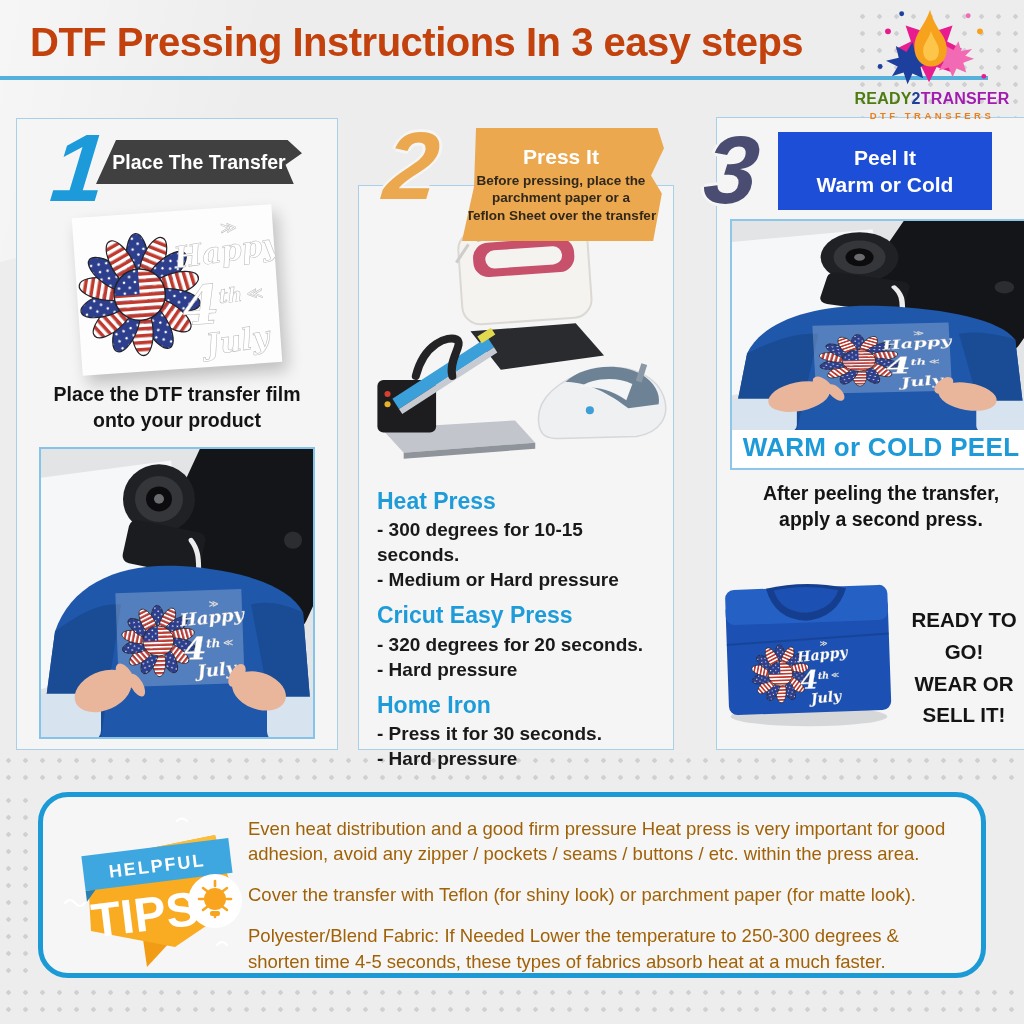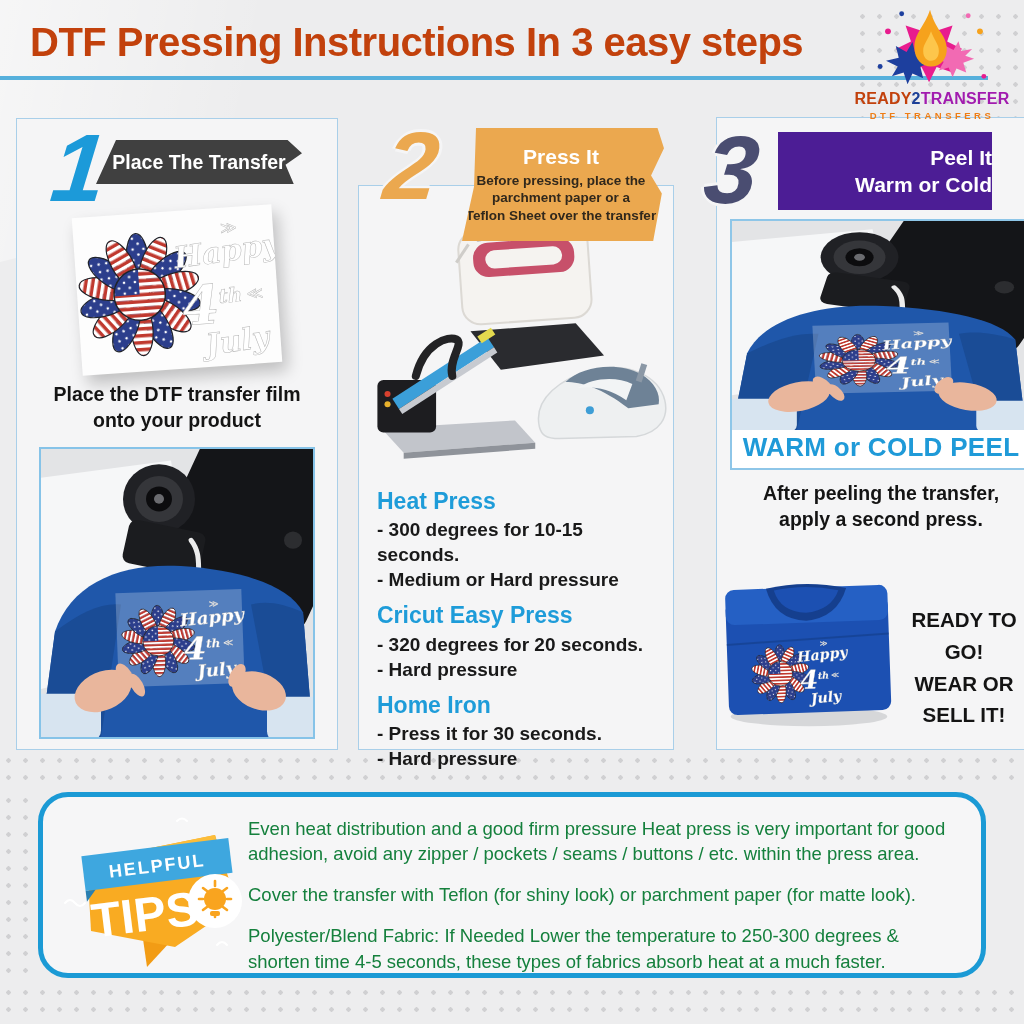--- a/index.html
+++ b/index.html
@@ -10,51 +10,51 @@
   .dots{position:absolute;background-image:radial-gradient(circle,#c6c6c8 2px,transparent 2.4px);
         background-size:17px 17px;opacity:.75;z-index:0;}
   .stripe{position:absolute;z-index:0;background:linear-gradient(115deg,rgba(255,255,255,.8),rgba(255,255,255,0) 60%);
           transform:rotate(-14deg);}
   
   .title{position:absolute;left:30px;top:20px;font-size:40px;font-weight:800;color:#c2410c;
          letter-spacing:-.5px;z-index:2;}
   .underline{position:absolute;left:0;top:76px;width:988px;height:4px;background:#56b0dc;z-index:2;}
   .logo{position:absolute;right:8px;top:2px;width:168px;text-align:center;z-index:2;}
   .brand{font-size:16px;font-weight:800;letter-spacing:.2px;margin-top:-6px;}
-  .brand .r{color:#c2410c;} .brand .n{color:#1c3f97;} .brand .t{color:#a21caf;}
+  .brand .r{color:#4d7c0f;} .brand .n{color:#1c3f97;} .brand .t{color:#a21caf;}
   .tagline{font-size:9.5px;font-weight:700;letter-spacing:3.5px;color:#ee7d15;margin-top:2px;}
   
   .panel{position:absolute;background:#f5f5f6;border:1px solid #a9cfe9;z-index:1;}
   .num{position:absolute;z-index:4;font-size:96px;line-height:1;font-weight:800;font-style:italic;
        transform:skewX(-6deg);
        text-shadow:-3px 0 0 #f5f5f6,3px 0 0 #f5f5f6,0 -3px 0 #f5f5f6,0 3px 0 #f5f5f6;}
   .banner{position:absolute;z-index:3;color:#fff;display:flex;flex-direction:column;
           align-items:center;justify-content:center;text-align:center;}
   .banner1{background:#404040;clip-path:polygon(20px 0,93% 0,100% 30%,92% 56%,96% 100%,0 100%);}
   .banner2{background:#eba84f;clip-path:polygon(28px 0,97% 0,100% 18%,94% 42%,99% 58%,95% 100%,14px 100%,26px 52%);}
-  .banner3{background:#4c1d95;align-items:flex-end;}
+  .banner3{background:#1d4ed8;}
   .banner-title{font-size:21px;font-weight:800;}
   .banner-note{font-size:13.5px;font-weight:700;color:#31281c;line-height:1.3;margin-top:3px;text-align:center;}
   .film{position:absolute;background:#fdfdfd;box-shadow:5px 9px 16px rgba(0,0,0,.22);transform:rotate(-4deg);}
   .caption{position:absolute;left:0;right:0;text-align:center;font-size:19.5px;font-weight:700;
            color:#141414;line-height:1.35;}
   .photo-frame{position:absolute;border:2px solid #86c3e8;background:#fff;overflow:hidden;}
   .peel-frame{position:absolute;border:2px solid #8ec6e8;background:#fff;display:flex;
               flex-direction:column;overflow:hidden;}
   .peel-label{height:34px;display:flex;align-items:center;justify-content:center;
               font-size:26px;font-weight:800;color:#1f9ad8;letter-spacing:.3px;}
   .method-name{font-size:23px;font-weight:800;color:#1e9cd9;line-height:1.05;margin:0 0 4px 0;}
   .method-line{font-size:19px;font-weight:700;color:#191919;line-height:1.32;}
   .method{margin-bottom:11px;}
   .ready-text{position:absolute;text-align:center;font-size:20.5px;font-weight:800;
               color:#141414;line-height:1.55;}
   
   .tips-box{position:absolute;left:38px;top:792px;width:948px;height:186px;background:#f6f6f7;
             border:5px solid #1b9ad5;border-radius:30px;z-index:2;box-sizing:border-box;}
-  .tips-text{position:absolute;left:205px;top:19px;right:26px;font-size:18.5px;color:#15803d;
+  .tips-text{position:absolute;left:205px;top:19px;right:26px;font-size:18.5px;color:#a16207;
              line-height:1.36;}
   .tips-text p{margin:0 0 16px 0;}
   svg text{font-family:"Liberation Sans",sans-serif;}
   .script{font-family:"DejaVu Serif",serif;font-style:italic;font-weight:bold;}
 </style>
 </head>
 <body>
 
 <svg width="0" height="0" style="position:absolute" aria-hidden="true">
   <defs>

